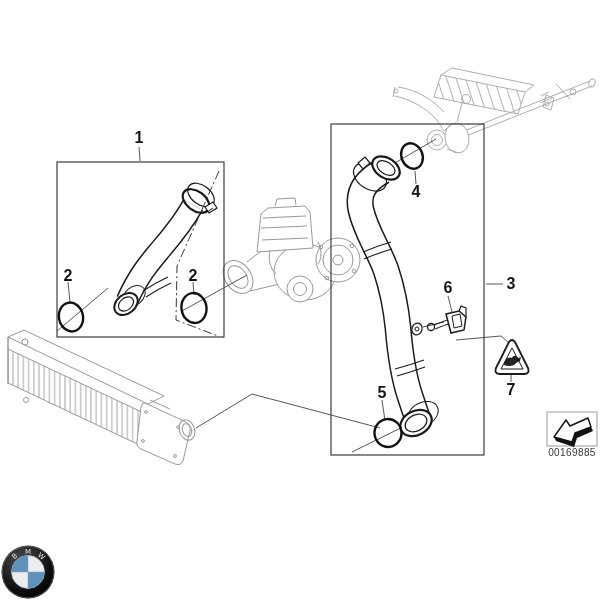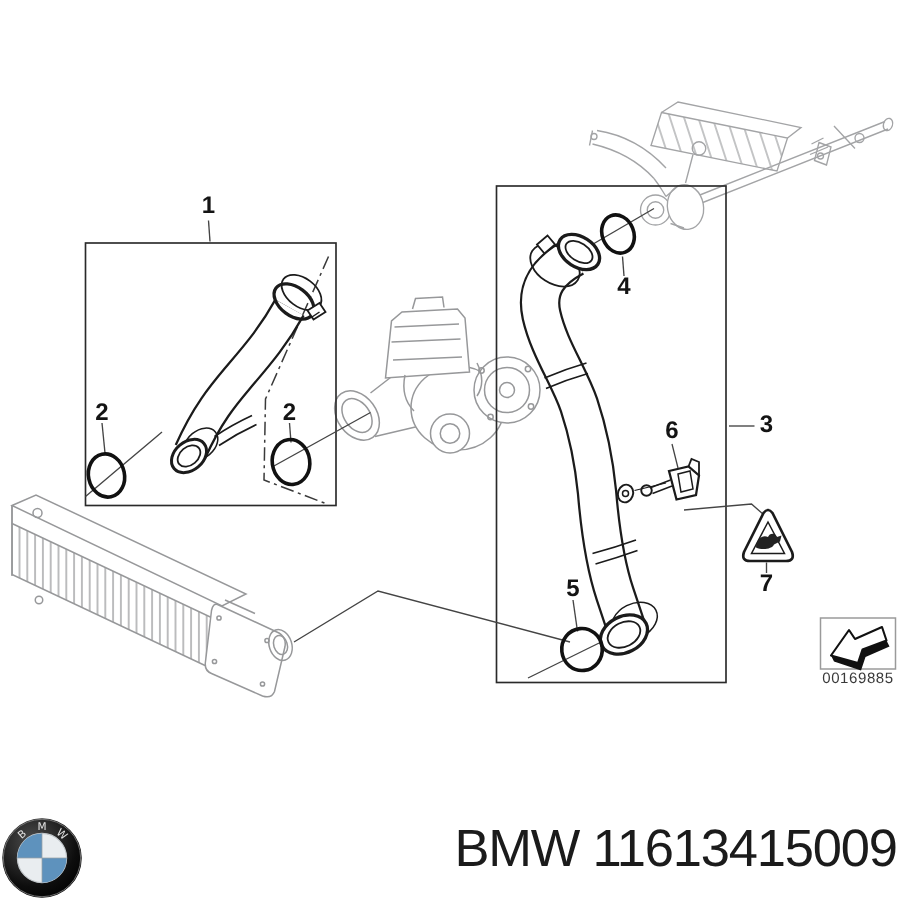--- a/index.html
+++ b/index.html
@@ -207,15 +207,14 @@
   <circle cx="27" cy="27" r="25.8" fill="none" stroke="#7d7d7d" stroke-width="0.6"></circle>
   <circle cx="27" cy="27" r="16.4" fill="#e9edf0" stroke="#c2c7cb" stroke-width="0.8"></circle>
   <path d="M27,27 L10.6,27 A16.4,16.4 0 0 1 27,10.6 Z" fill="#5e92bd"></path>
   <path d="M27,27 L43.4,27 A16.4,16.4 0 0 1 27,43.4 Z" fill="#5e92bd"></path>
   <path d="M10.6,27 H43.4 M27,10.6 V43.4" stroke="#9aa0a5" stroke-width="0.5" fill="none"></path>
   <text x="27" y="8.6" transform="rotate(-40 27 27)" text-anchor="middle" font-family="DejaVu Sans, sans-serif" font-size="7" fill="#e2e2e2">B</text>
   <text x="27" y="8.6" text-anchor="middle" font-family="DejaVu Sans, sans-serif" font-size="7" fill="#e2e2e2">M</text>
   <text x="27" y="8.6" transform="rotate(40 27 27)" text-anchor="middle" font-family="DejaVu Sans, sans-serif" font-size="7" fill="#e2e2e2">W</text>
 </svg>
 
-<div class="part-number-text">BMW 11613415009</div>
 
 </div>
 
 </body></html>

